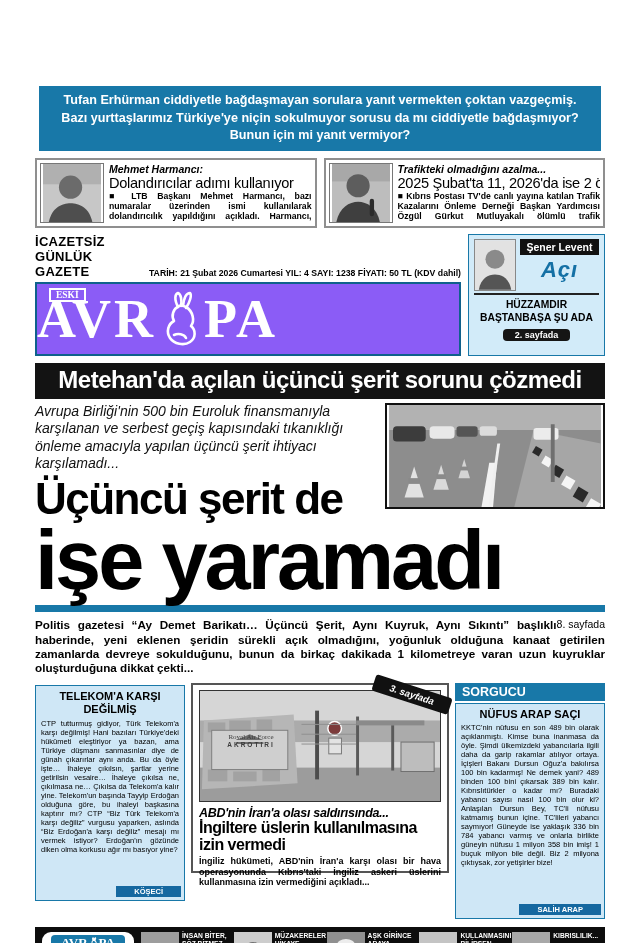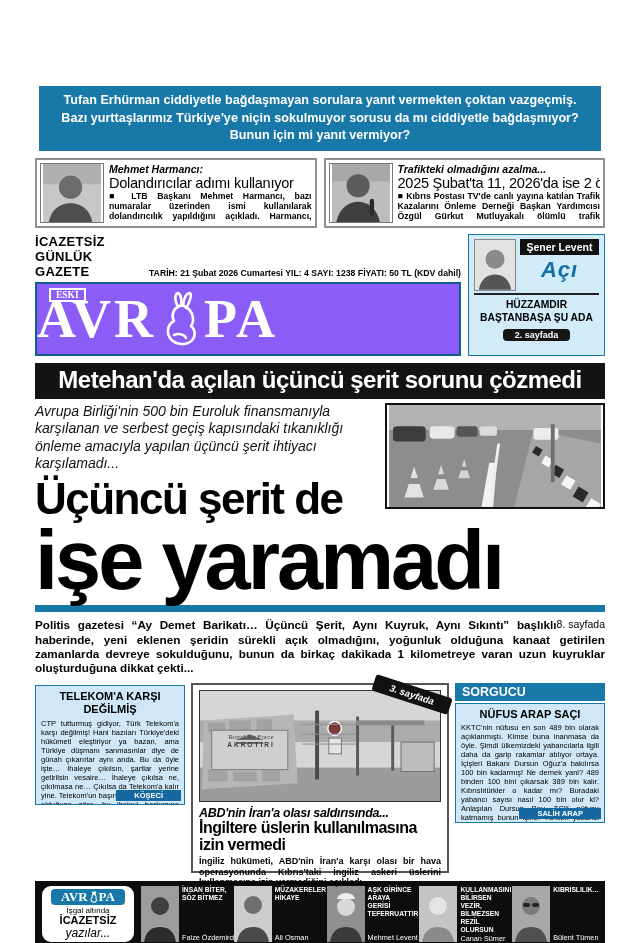--- a/index.html
+++ b/index.html
@@ -55,21 +55,21 @@
   .lead-photo svg { display: block; width: 100%; height: 100%; }
   .h1b { font-weight: 800; font-size: 83px; letter-spacing: -3px; line-height: 0.92; white-space: nowrap; margin-top: 2px; }
   .blue-rule { height: 7px; background: #1878a8; margin-top: 6px; }
   .lead-body { margin-top: 6px; font-weight: bold; font-size: 11.7px; line-height: 1.22; text-align: justify; }
   .lead-body .pageref { font-size: 10.5px; font-style: normal; }
 
   
   .cols { display: flex; gap: 6px; margin-top: 8px; align-items: flex-start; }
   .side-col { width: 150px; flex: none; }
   .col-header { background: #1878a8; color: #fff; font-weight: bold; font-size: 12.5px; padding: 2px 7px; }
-  .col-box { border: 1px solid #1878a8; background: #cfe7f6; margin-top: 2px; padding: 4px 5px 14px; height: 120px; position: relative; overflow: hidden; }
+  .col-box { border: 1px solid #1878a8; background: #cfe7f6; margin-top: 2px; padding: 4px 5px 14px; height: 216px; position: relative; overflow: hidden; }
   .col-title { font-weight: bold; font-size: 11px; text-align: center; line-height: 1.2; margin-bottom: 2px; }
   .col-text { font-size: 7.5px; line-height: 1.2; text-align: justify; }
   .badge { position: absolute; right: 3px; bottom: 3px; background: #1568a0; color: #fff; font-weight: bold; font-size: 7.5px; padding: 1px 18px; }
 
   .center-col { flex: 1; border: 2px solid #555; background: #fff; padding: 5px 6px 4px; position: relative; height: 190px; }
   .cphoto { width: 100%; height: 112px; border: 1px solid #333; position: relative; overflow: hidden; }
   .cphoto svg { display: block; width: 100%; height: 100%; }
   .raf-sign { position: absolute; left: 12px; top: 42px; width: 78px; text-align: center; color: #3c3c3c; }
   .raf-sign .l1 { font-family: "Liberation Serif", serif; font-size: 7px; }
   .raf-sign .l2 { font-size: 6.5px; font-weight: bold; letter-spacing: 2px; }

